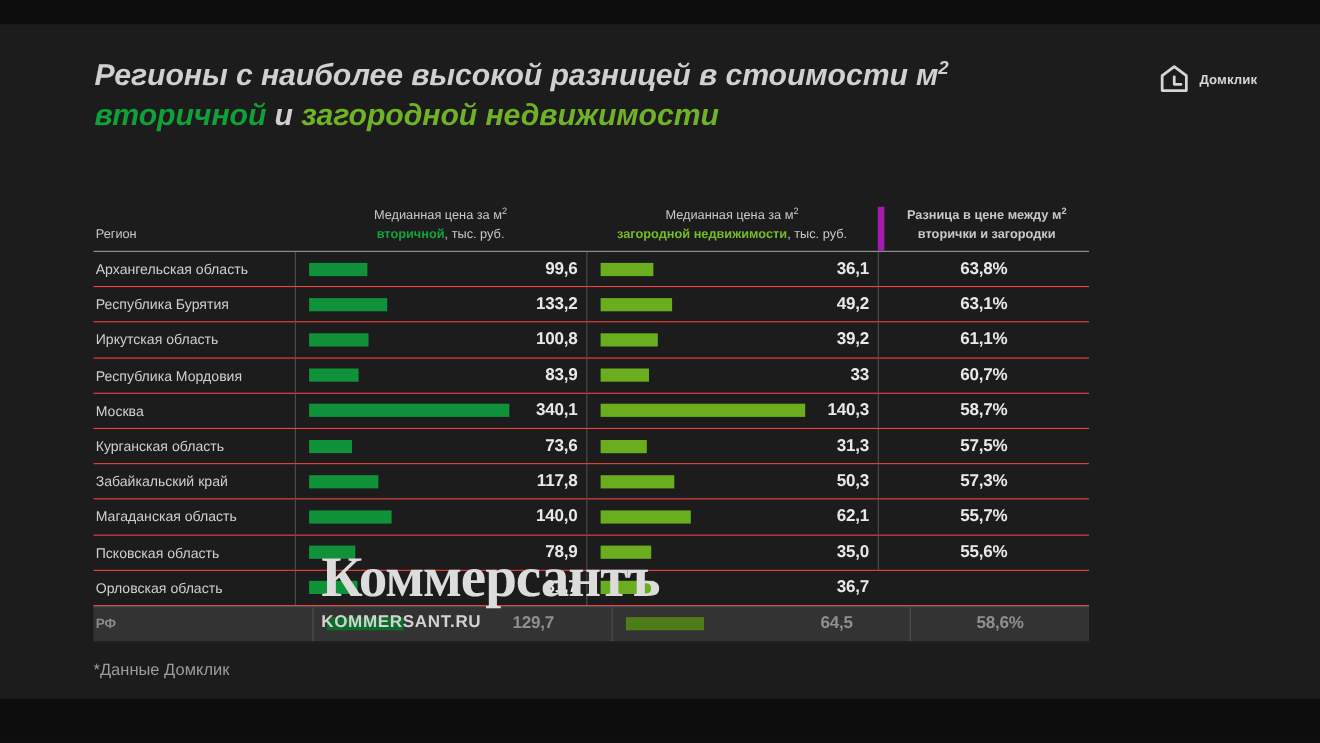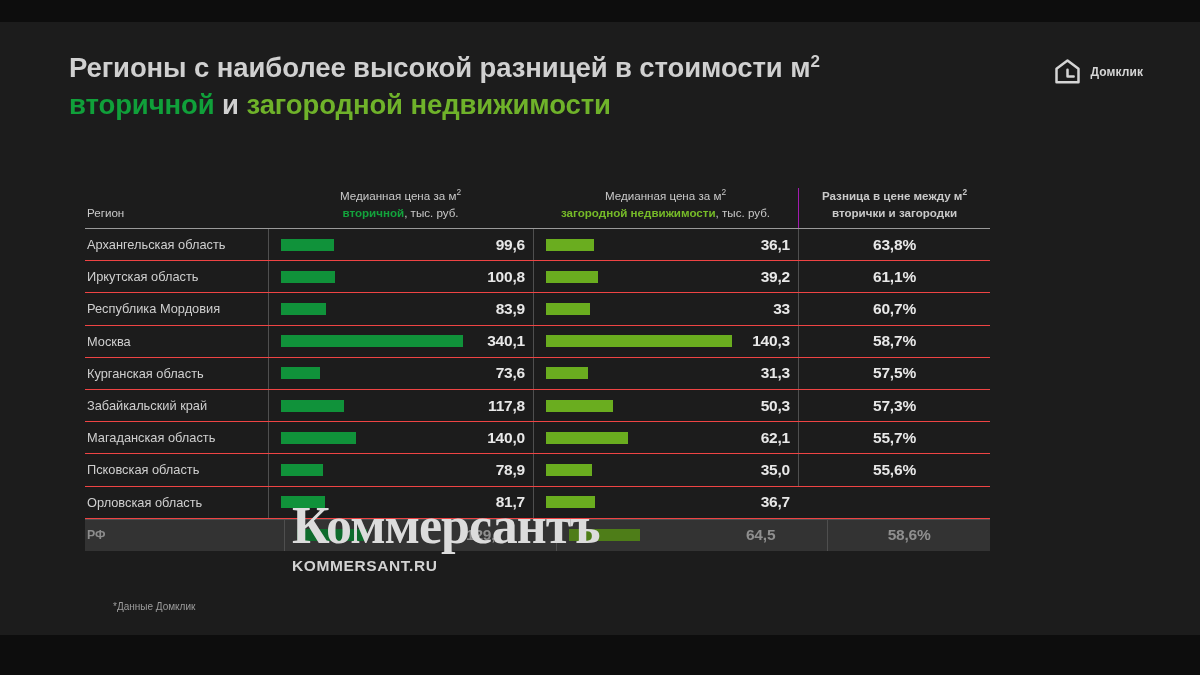--- a/index.html
+++ b/index.html
@@ -28,23 +28,24 @@
     background: #0d0d0d;
     z-index: 0;
   }
   .band-top { top: 0; height: 22px; }
   .band-bottom { bottom: 0; height: 40px; }
 
   
   .header {
     position: absolute;
     top: 50px;
-    left: 69px;
+    left: 86px;
     width: 1030px;
     z-index: 5;
+    font-style: italic;
   }
   .title {
     margin: 0;
     font-size: 27.5px;
     font-weight: bold;
     line-height: 1.33;
     letter-spacing: -0.1px;
     color: #d9d9d9;
     max-width: 900px;
   }
@@ -94,21 +95,21 @@
     color: #c9c9c9;
     line-height: 1.42;
     padding-bottom: 7px;
     box-sizing: border-box;
   }
   .th .sup { font-size: 0.72em; vertical-align: super; line-height: 0; }
   .th-region { width: 183px; padding-left: 2px; }
   .th-sec    { width: 265px; text-align: center; }
   .th-cnt    { width: 265px; text-align: center; }
   .th-diff   { width: 192px; text-align: center; font-weight: bold;
-               border-left: 1px solid #a21caf; }
+               border-left: 6px solid #a21caf; }
   .hl-sec { color: #13a33c; font-weight: bold; }
   .hl-cnt { color: #76bb28; font-weight: bold; }
 
   .row {
     display: flex;
     align-items: center;
     height: 31.2px;
     border-bottom: 1px solid #ef4444;
     position: relative;
   }
@@ -174,24 +175,23 @@
     justify-content: center;
     letter-spacing: -0.2px;
   }
   .row.total .c-diff { color: #8f8f8f; }
 
   
   .footnote {
     position: absolute;
     left: 85px;
     top: 601px;
-    font-size: 10px;
+    font-size: 15px;
     color: #9c9c9c;
     z-index: 5;
-    margin-left: 28px;
   }
 
   
   .watermark {
     position: absolute;
     left: 292px;
     top: 500px;
     z-index: 8;
     pointer-events: none;
   }
@@ -259,20 +259,32 @@
             <div class="bar bar-sec" style="width: 53.3px;"></div>
             <div class="c-val">99,6</div>
           </div>
           <div class="c-bar">
             <div class="bar bar-cnt" style="width: 47.9px;"></div>
             <div class="c-val">36,1</div>
           </div>
           <div class="c-diff">63,8%</div>
         </div>
         <div class="row">
+          <div class="c-region">Республика Бурятия</div>
+          <div class="c-bar">
+            <div class="bar bar-sec" style="width: 71.3px;"></div>
+            <div class="c-val">133,2</div>
+          </div>
+          <div class="c-bar">
+            <div class="bar bar-cnt" style="width: 65.3px;"></div>
+            <div class="c-val">49,2</div>
+          </div>
+          <div class="c-diff">63,1%</div>
+        </div>
+        <div class="row">
           <div class="c-region">Иркутская область</div>
           <div class="c-bar">
             <div class="bar bar-sec" style="width: 53.9px;"></div>
             <div class="c-val">100,8</div>
           </div>
           <div class="c-bar">
             <div class="bar bar-cnt" style="width: 52px;"></div>
             <div class="c-val">39,2</div>
           </div>
           <div class="c-diff">61,1%</div>

